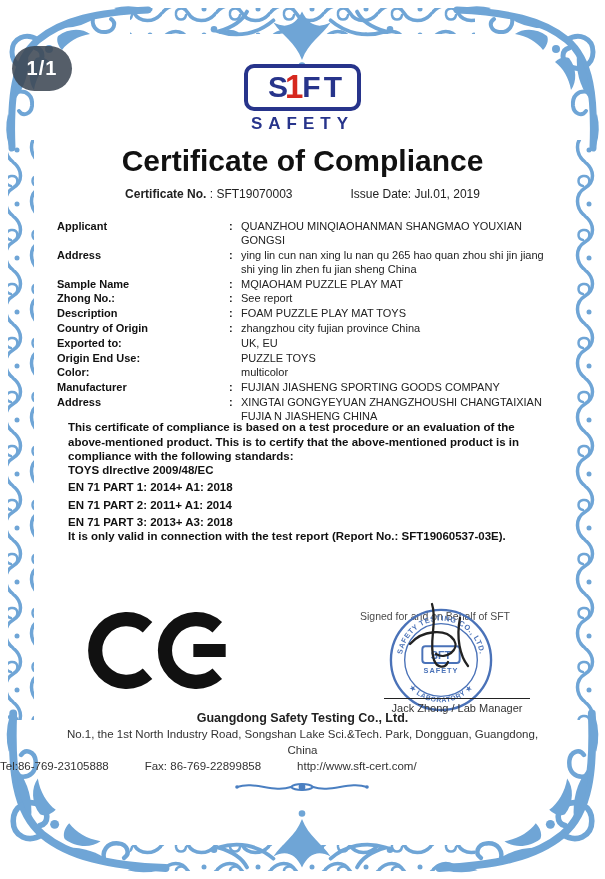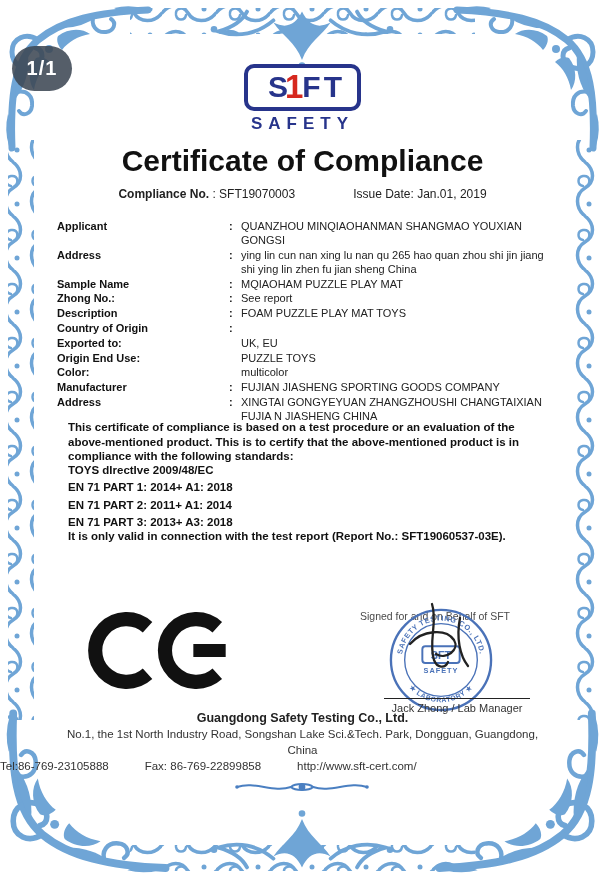--- a/index.html
+++ b/index.html
@@ -123,23 +123,23 @@
     <span>1/1</span>
   </div>
 
   <div class="logo-wrap">
     <div class="logo-box"><span>S</span><span class="logo-accent">1</span><span>FT</span></div>
     <div class="logo-sub">SAFETY</div>
   </div>
 
   <div class="title">Certificate of Compliance</div>
   <div class="certline">
-    <span><b>Compliance No.</b>
+    <span><b>Certificate No.</b>
       <span>: SFT19070003</span></span>
-    <span>Issue Date: Jan.01, 2019</span>
+    <span>Issue Date: Jul.01, 2019</span>
   </div>
 
   <div class="fields">
     <div class="frow">
       <span class="flabel">Applicant</span>
       <span class="fsep">:</span>
       <span class="fvalue">QUANZHOU MINQIAOHANMAN SHANGMAO YOUXIAN GONGSI</span>
     </div>
     <div class="frow">
       <span class="flabel">Address</span>
@@ -157,20 +157,21 @@
       <span class="fvalue">See report</span>
     </div>
     <div class="frow">
       <span class="flabel">Description</span>
       <span class="fsep">:</span>
       <span class="fvalue">FOAM PUZZLE PLAY MAT TOYS</span>
     </div>
     <div class="frow">
       <span class="flabel">Country of Origin</span>
       <span class="fsep">:</span>
+      <span class="fvalue">zhangzhou city fujian province China</span>
     </div>
     <div class="frow">
       <span class="flabel">Exported to:</span>
       <span class="fsep"></span>
       <span class="fvalue">UK, EU</span>
     </div>
     <div class="frow">
       <span class="flabel">Origin End Use:</span>
       <span class="fsep"></span>
       <span class="fvalue">PUZZLE TOYS</span>

